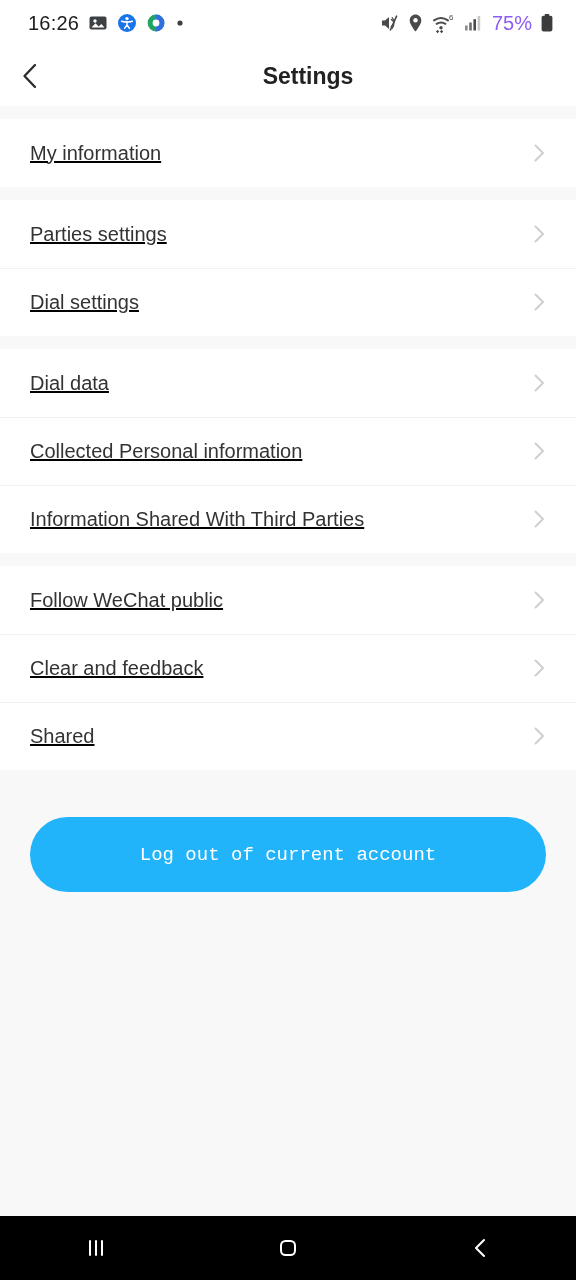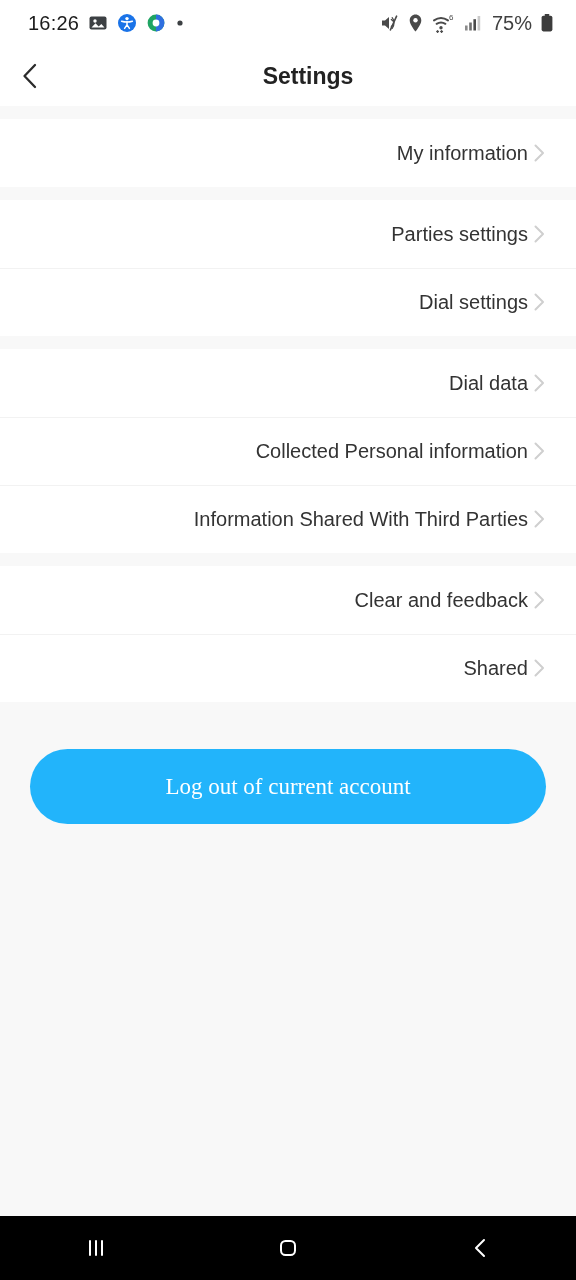--- a/index.html
+++ b/index.html
@@ -13,55 +13,55 @@
 
   
   .statusbar {
     height:46px; flex:0 0 46px; background:#ffffff;
     display:flex; align-items:center; justify-content:space-between;
     padding:0 22px 0 28px;
   }
   .sb-left { display:flex; gap:9px; }
   .sb-time { font-size:20px; color:#1c1c1c; letter-spacing:.2px; font-family:"Liberation Sans", sans-serif; }
   .sb-right { display:flex; align-items:center; gap:8px; }
-  .sb-battery-text { font-size:20px; color:#404040; margin-left:2px; }
+  .sb-battery-text { font-size:20px; color:#8b5cf6; margin-left:2px; }
   .ic { display:inline-flex; align-items:center; justify-content:center; }
 
   
   .header {
     height:60px; flex:0 0 60px; background:#ffffff;
     display:flex; align-items:center; position:relative;
   }
   .back-btn { width:62px; height:60px; display:flex; align-items:center; justify-content:center; }
   .header-title {
     position:absolute; left:0; right:0; text-align:center;
     font-size:23px; font-weight:bold; color:#222222; pointer-events:none;margin-left:40px;
   }
 
   
   .content { flex:1 1 auto; background:#f8f8f8; overflow:hidden; }
   .gap { height:13px; background:#f8f8f8; }
   .section { background:#ffffff; }
   .row {
     height:68px; background:#ffffff;
-    display:flex; align-items:center; justify-content:flex-end;
-    padding:0 26px 0 30px; position:relative;
+    display:flex; align-items:center; justify-content:space-between;
+    padding:0 26px 0 30px; position:relative;text-decoration:underline;
   }
   .row + .row::before {
     content:""; position:absolute; left:0; right:0; top:0; height:1px; background:#f2f2f2;
   }
   .row-label { font-size:20px; color:#333333; }
   .chev { width:22px; height:22px; flex:0 0 22px; }
 
   
   .logout-wrap { background:#f8f8f8; padding:47px 30px 0 30px; }
   .logout-btn {
     display:block; width:100%; height:75px; border:none; border-radius:38px;
-    background:#22b4fb; color:#ffffff; font-size:23px;
-    font-family:Liberation Serif, serif; cursor:pointer;
+    background:#22b4fb; color:#ffffff; font-size:19px;
+    font-family:Liberation Mono, monospace; cursor:pointer;
   }
   .filler { flex:1 1 auto; background:#f8f8f8; }
 
   
   .navbar {
     height:64px; flex:0 0 64px; background:#000000;
     display:flex; align-items:center; justify-content:space-around;
   }
   .nav-btn { width:110px; height:64px; display:flex; align-items:center; justify-content:center; }
 </style>
@@ -214,20 +214,28 @@
           <svg width="22" height="22" viewBox="0 0 22 22">
               <path d="M7.5 3.5L15 11l-7.5 7.5" stroke="#cfcfcf" stroke-width="2" fill="none" stroke-linecap="round" stroke-linejoin="round"></path>
             </svg>
         </span>
       </div>
     </div>
 
     <div class="gap"></div>
     <div class="section">
       <div class="row">
+        <span class="row-label">Follow WeChat public</span>
+        <span class="chev ic">
+          <svg width="22" height="22" viewBox="0 0 22 22">
+              <path d="M7.5 3.5L15 11l-7.5 7.5" stroke="#cfcfcf" stroke-width="2" fill="none" stroke-linecap="round" stroke-linejoin="round"></path>
+            </svg>
+        </span>
+      </div>
+      <div class="row">
         <span class="row-label">Clear and feedback</span>
         <span class="chev ic">
           <svg width="22" height="22" viewBox="0 0 22 22">
               <path d="M7.5 3.5L15 11l-7.5 7.5" stroke="#cfcfcf" stroke-width="2" fill="none" stroke-linecap="round" stroke-linejoin="round"></path>
             </svg>
         </span>
       </div>
       <div class="row">
         <span class="row-label">Shared</span>
         <span class="chev ic">

